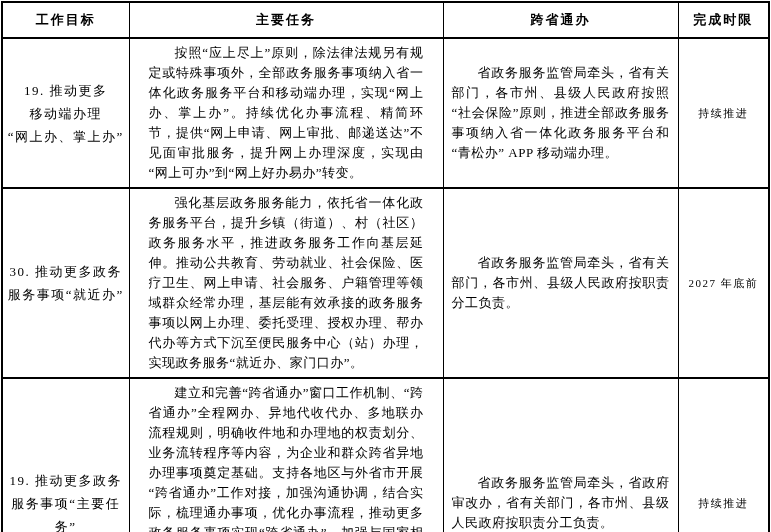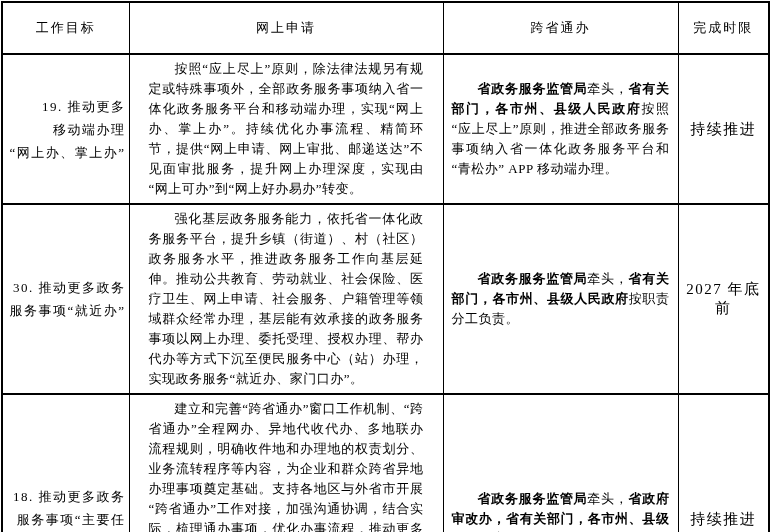--- a/index.html
+++ b/index.html
@@ -33,81 +33,81 @@
   th, td {
     border: 1px solid #000000;
     border-bottom-width: 2px;
     vertical-align: middle;
     box-sizing: border-box;
     overflow: hidden;
   }
   thead tr { height: 26px; }
   th {
     font-size: 13px;
-    font-weight: normal;
+    font-weight: bold;
     text-align: center;
     letter-spacing: 2px;
-    padding: 16px 2px;
+    padding: 8px 2px;
   }
   td.goal-cell {
-    text-align: right;
+    text-align: center;
     font-size: 13px;
     line-height: 23px;
     letter-spacing: 1.5px;
     padding: 8px 3px;
   }
   td.task-cell { padding: 4px 19px; }
   td.division-cell { padding: 4px 8px; }
   p.cell-text {
     margin: 0;
     font-size: 13px;
     line-height: 20px;
     text-align: justify;
     text-indent: 2em;
     letter-spacing: 0.5px;
   }
-  td.division-cell b { font-weight: bold; }
+  td.division-cell b { font-weight: normal; }
   td.deadline-cell {
     text-align: center;
-    font-size: 15px;
+    font-size: 11px;
     letter-spacing: 1.5px;
     padding: 0 4px;
   }
 </style>
 </head>
 <body>
 
 <div class="page">
   <table class="doc-table">
     <colgroup>
       <col class="c-goal">
         <col class="c-task">
         <col class="c-division">
         <col class="c-deadline">
     </colgroup>
     <thead>
       <tr>
         <th>工作目标</th>
-        <th>网上申请</th>
+        <th>主要任务</th>
         <th>跨省通办</th>
         <th>完成时限</th>
       </tr>
     </thead>
     <tbody id="table-body">
         <tr style="height: 121px;">
           <td class="goal-cell">
             <div>19. 推动更多</div>
             <div>移动端办理</div>
             <div>“网上办、掌上办”</div>
           </td>
           <td class="task-cell">
             <p class="cell-text">按照“应上尽上”原则，除法律法规另有规定或特殊事项外，全部政务服务事项纳入省一体化政务服务平台和移动端办理，实现“网上办、掌上办”。持续优化办事流程、精简环节，提供“网上申请、网上审批、邮递送达”不见面审批服务，提升网上办理深度，实现由“网上可办”到“网上好办易办”转变。</p>
           </td>
           <td class="division-cell">
-            <p class="cell-text"><b>省政务服务监管局</b><span>牵头，</span><b>省有关部门，各市州、县级人民政府</b><span>按照“应上尽上”原则，推进全部政务服务事项纳入省一体化政务服务平台和“青松办” APP 移动端办理。</span></p>
+            <p class="cell-text"><b>省政务服务监管局</b><span>牵头，</span><b>省有关部门，各市州、县级人民政府</b><span>按照“社会保险”原则，推进全部政务服务事项纳入省一体化政务服务平台和“青松办” APP 移动端办理。</span></p>
           </td>
           <td class="deadline-cell">
             <div>持续推进</div>
           </td>
         </tr>
         <tr style="height: 155px;">
           <td class="goal-cell">
             <div>30. 推动更多政务</div>
             <div>服务事项“就近办”</div>
           </td>
@@ -116,21 +116,21 @@
           </td>
           <td class="division-cell">
             <p class="cell-text"><b>省政务服务监管局</b><span>牵头，</span><b>省有关部门，各市州、县级人民政府</b><span>按职责分工负责。</span></p>
           </td>
           <td class="deadline-cell">
             <div>2027 年底前</div>
           </td>
         </tr>
         <tr style="height: 226px;">
           <td class="goal-cell">
-            <div>18. 推动更多政务</div>
+            <div>19. 推动更多政务</div>
             <div>服务事项“主要任务”</div>
           </td>
           <td class="task-cell">
             <p class="cell-text">建立和完善“跨省通办”窗口工作机制、“跨省通办”全程网办、异地代收代办、多地联办流程规则，明确收件地和办理地的权责划分、业务流转程序等内容，为企业和群众跨省异地办理事项奠定基础。支持各地区与外省市开展“跨省通办”工作对接，加强沟通协调，结合实际，梳理通办事项，优化办事流程，推动更多政务服务事项实现“跨省通办”。加强与国家相关部委的衔接，对接国家部委垂直管理业务办理系统中涉及到我省的“跨省通办”事项，实现更多高频事项“跨省通办”，解决企业和群众办事“跨省跑” “异地跑”的问题。</p>
           </td>
           <td class="division-cell">
             <p class="cell-text"><b>省政务服务监管局</b><span>牵头，</span><b>省政府审改办，省有关部门，各市州、县级人民政府</b><span>按职责分工负责。</span></p>
           </td>
           <td class="deadline-cell">
             <div>持续推进</div>

